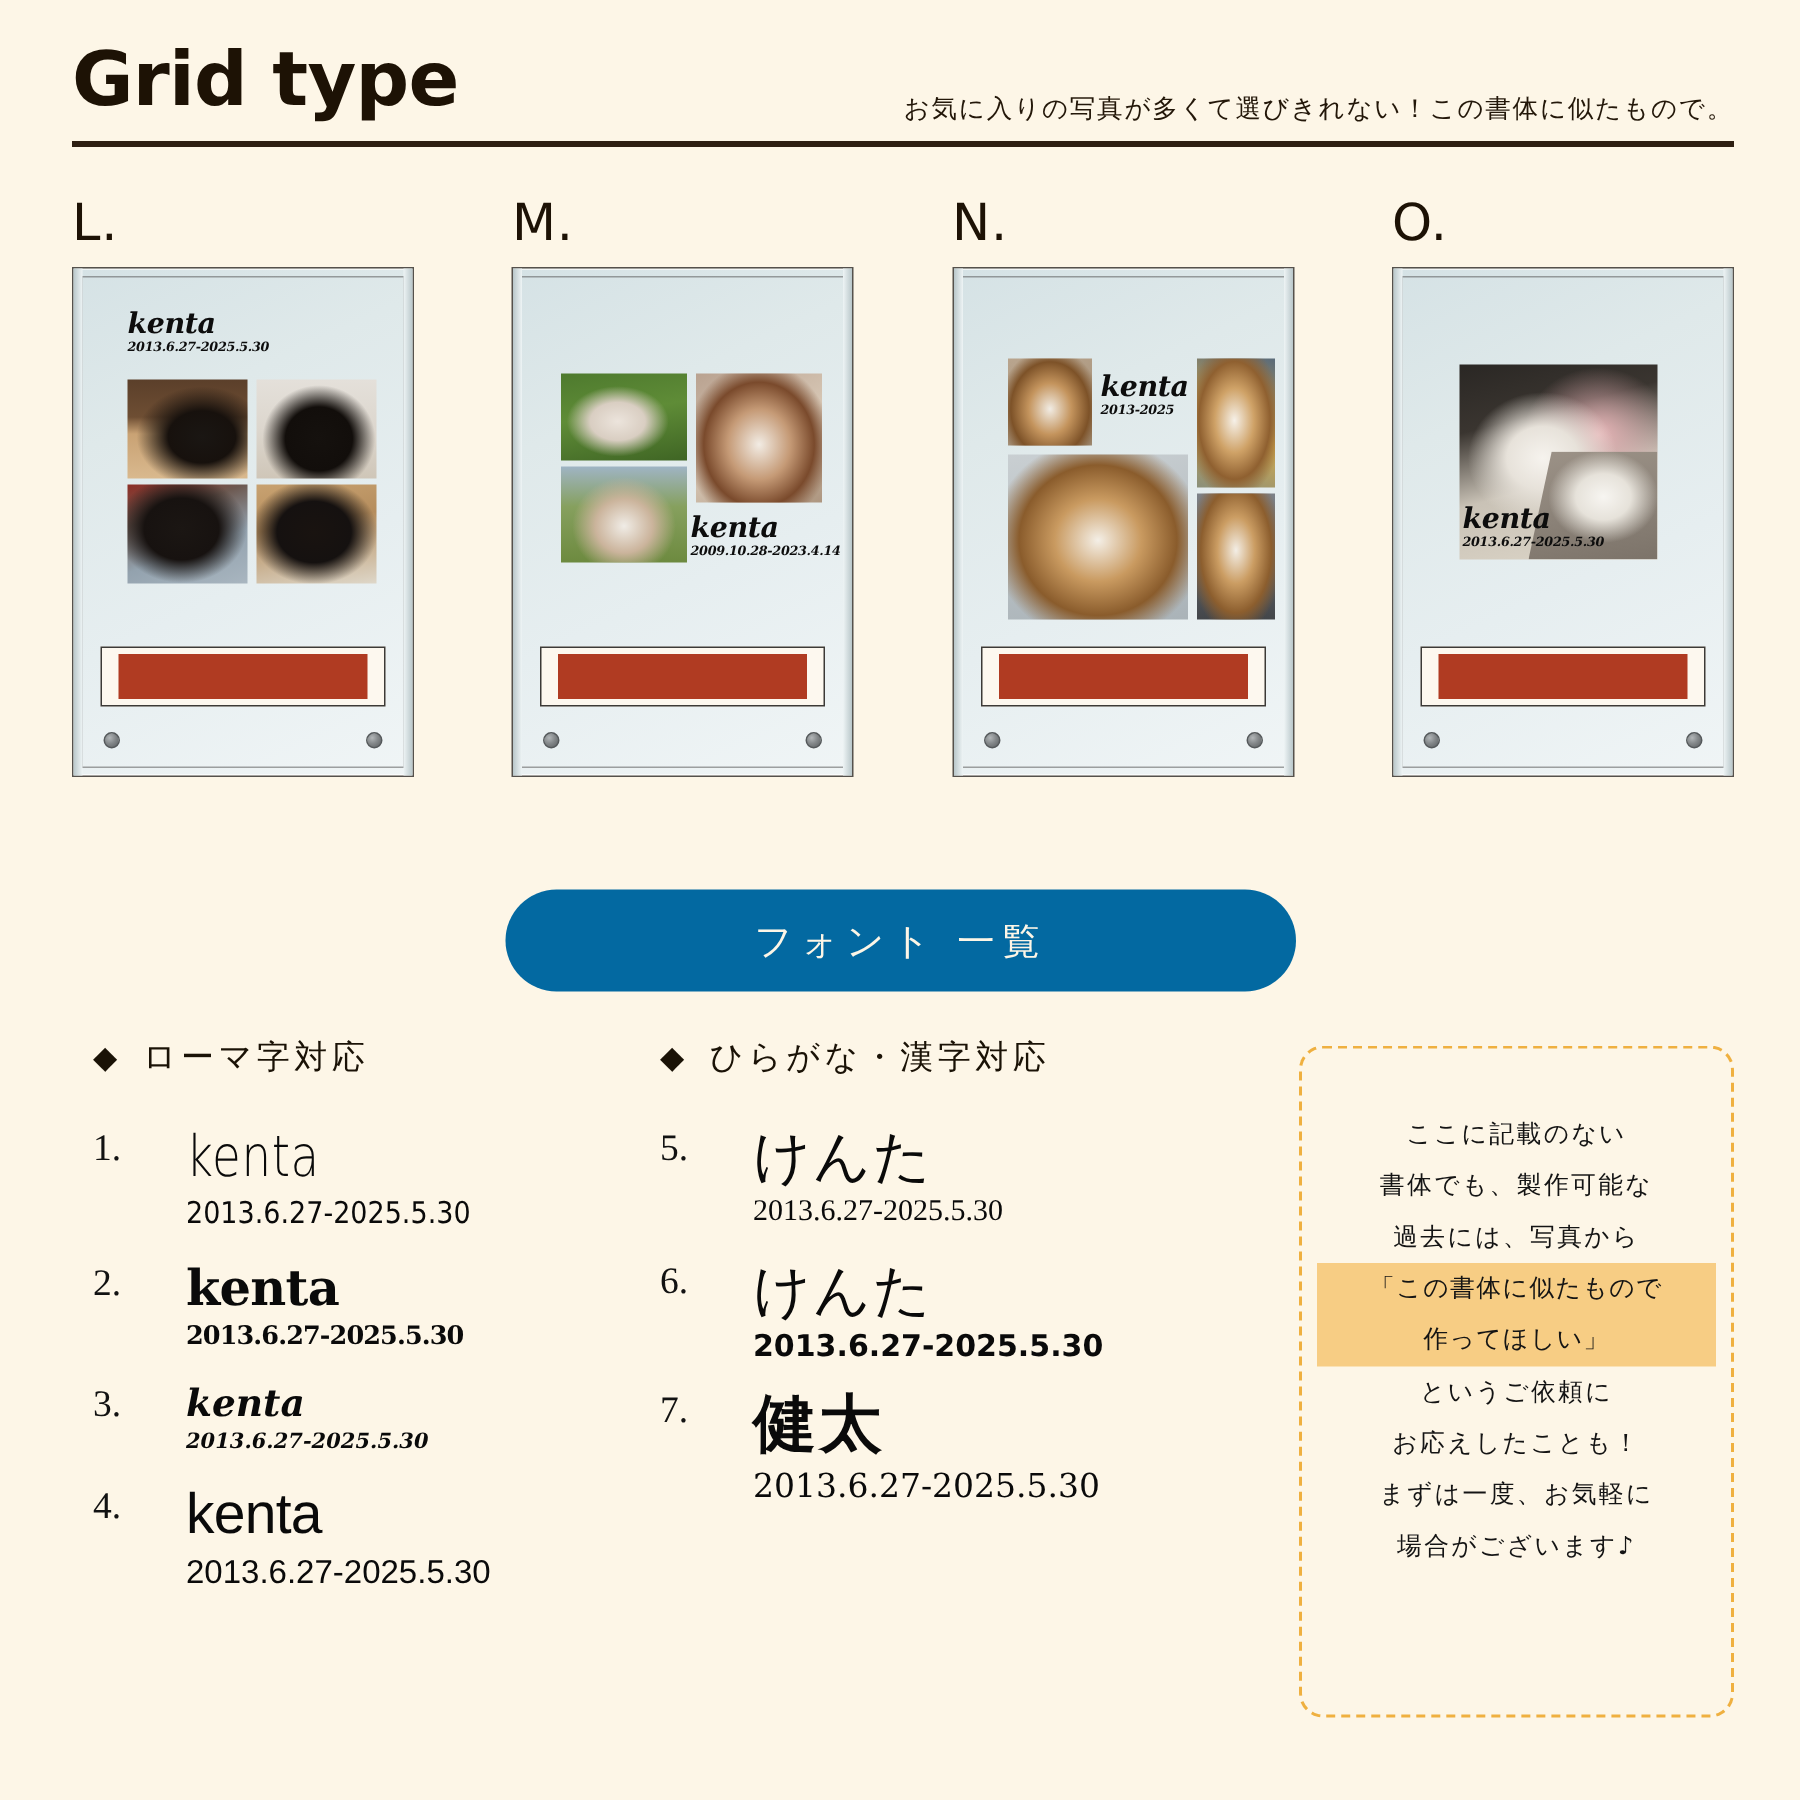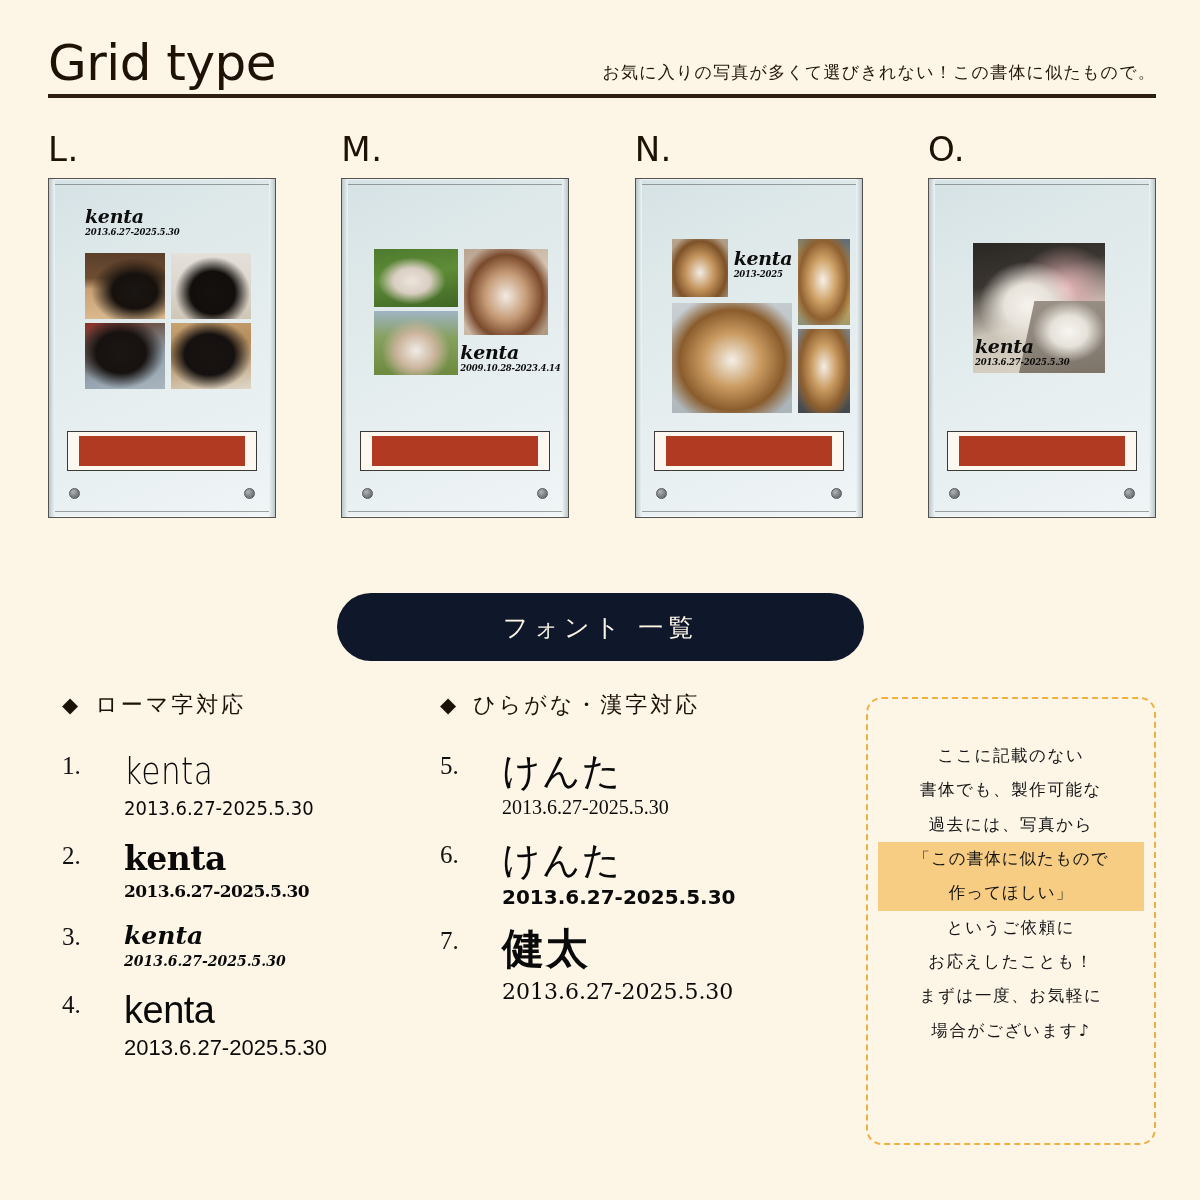--- a/index.html
+++ b/index.html
@@ -19,25 +19,25 @@
     left: 48px; top: 28px;
     width: 1108px; height: 70px;
     border-bottom: 4px solid #2e1f12;
     display: flex;
     align-items: flex-end;
     justify-content: space-between;
   }
   .header-title {
     font-family: "DejaVu Sans", sans-serif;
     font-size: 50px;
-    font-weight: 400;
+    font-weight: 700;
     color: #1d1205;
     letter-spacing: -0.5px;
     line-height: 1;
-    padding-bottom: 6px;
+    padding-bottom: 16px;
   }
   .header-tagline {
     font-family: "DejaVu Sans", sans-serif;
     font-size: 17px;
     color: #231709;
     letter-spacing: 1.2px;
     padding-bottom: 10px;
   }
 
   
@@ -164,21 +164,21 @@
     border: 1px solid #55595b;
   }
   .screw-l { left: 20px; }
   .screw-r { right: 20px; }
 
   
   .pill {
     position: absolute;
     left: 337px; top: 593px;
     width: 527px; height: 68px;
-    background: #0f172a;
+    background: #0369a1;
     border-radius: 34px;
     display: flex;
     align-items: center;
     justify-content: center;
   }
   .pill-label {
     font-family: "DejaVu Sans", sans-serif;
     font-size: 25px;
     color: #fdf6e7;
     letter-spacing: 5px;

